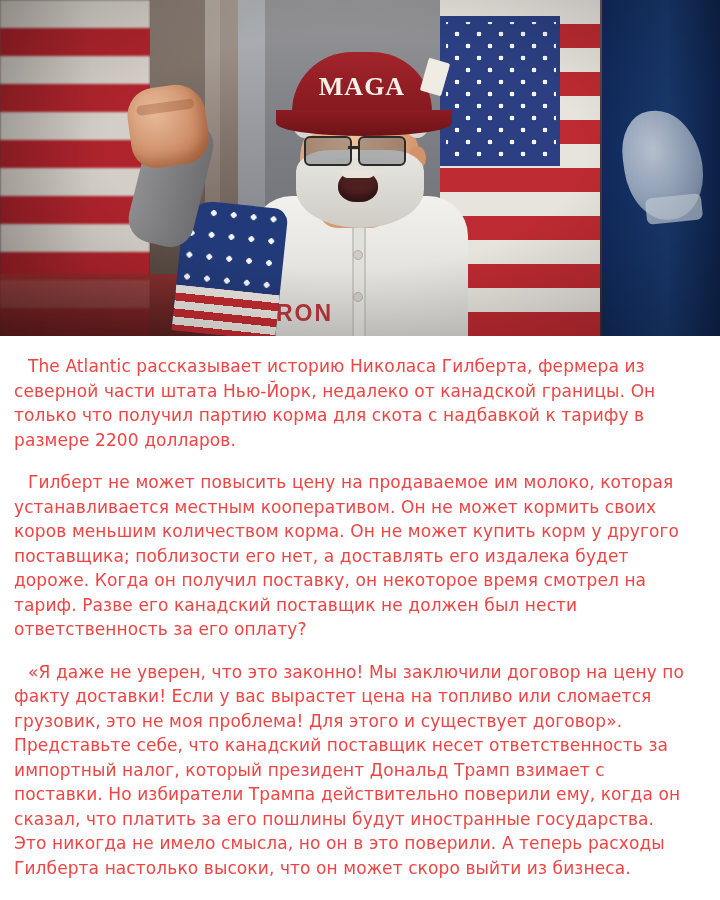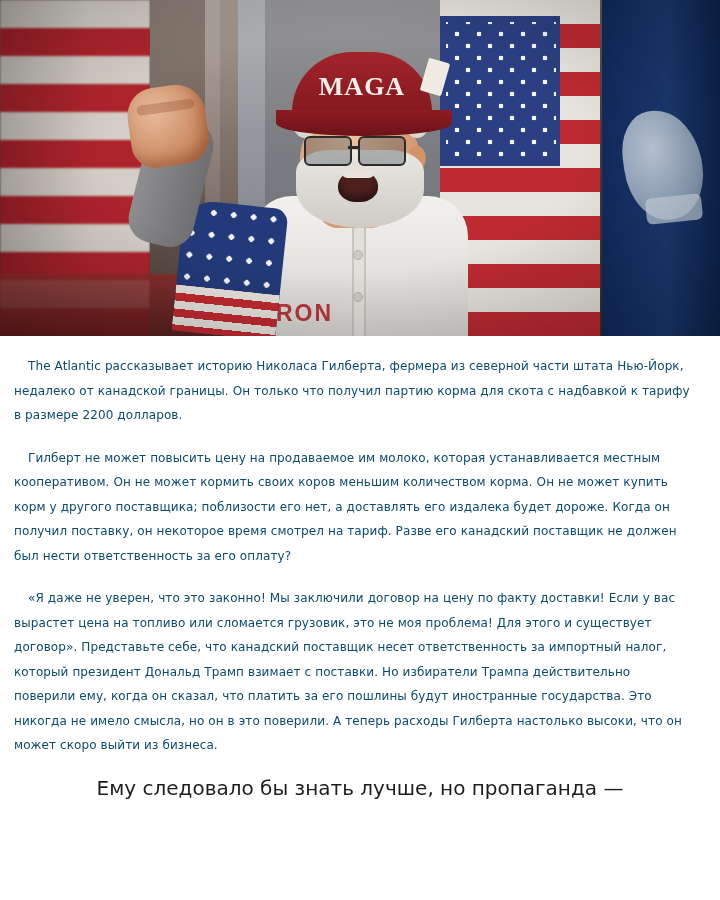--- a/index.html
+++ b/index.html
@@ -350,22 +350,22 @@
   }
 
   
   .text-area {
     box-sizing: border-box;
     padding: 18px 14px 0 14px;
     background: #ffffff;
   }
   p.body-par {
     margin: 0 15px 18px 0;
-    color: #0c4a6e;
-    font-size: 12px;
+    color: #ef4444;
+    font-size: 17px;
     line-height: 24.5px;
     text-indent: 14px;
     letter-spacing: .1px;
   }
   .closing {
     margin: 14px 0 0 0;
     text-align: center;
     color: #1d1d1d;
     font-size: 20px;
     line-height: 24.5px;

